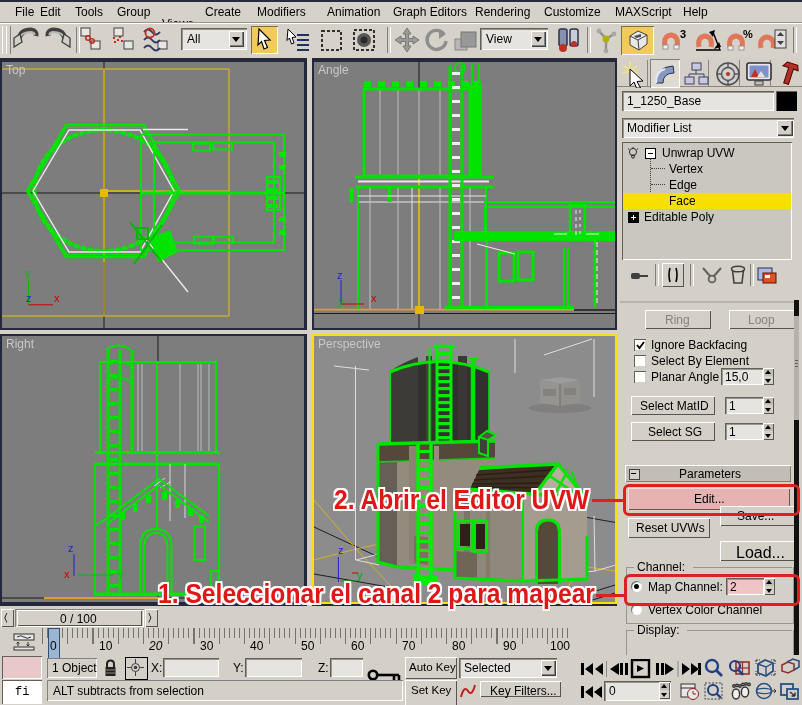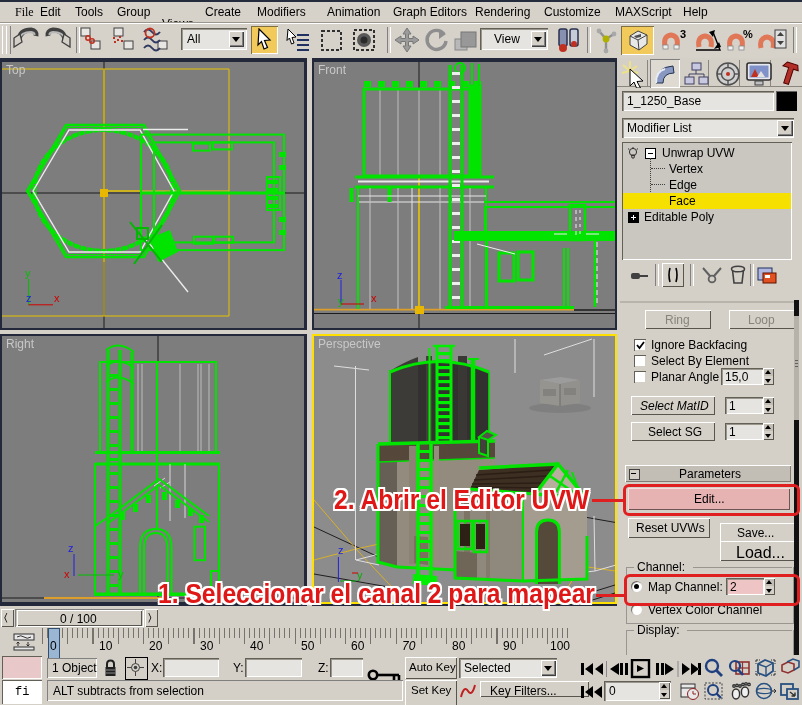--- a/index.html
+++ b/index.html
@@ -19,21 +19,21 @@
 .spin{position:absolute;width:11px;height:17px;background:#d4d0c8;box-shadow:inset 1px 1px 0 #fff,inset -1px -1px 0 #58554e,inset 0 8px 0 #c2beb6;}
 .spin:before{content:"";position:absolute;left:2px;top:2px;border-left:3px solid transparent;border-right:3px solid transparent;border-bottom:4px solid #000;}
 .spin:after{content:"";position:absolute;left:2px;bottom:2px;border-left:3px solid transparent;border-right:3px solid transparent;border-top:4px solid #000;}
 </style>
 </head>
 <body>
 <div id="root">
 
   <div class="abs" style="left:0;top:0;width:802px;height:2px;background:#242b3c;"></div>
   <div class="abs" style="left:0;top:2px;width:802px;height:20px;background:#d6d2ca;">
-    <span class="lbl" style="left:15px;top:3px;font-family:Liberation Serif, serif;">File</span>
+    <span class="lbl" style="left:15px;top:3px;">File</span>
     <span class="lbl" style="left:40px;top:3px;">Edit</span>
     <span class="lbl" style="left:75px;top:3px;">Tools</span>
     <span class="lbl" style="left:117px;top:3px;">Group</span>
     <span class="lbl" style="left:162px;top:3px;margin-top:12px;">Views</span>
     <span class="lbl" style="left:205px;top:3px;">Create</span>
     <span class="lbl" style="left:257px;top:3px;">Modifiers</span>
     <span class="lbl" style="left:327px;top:3px;">Animation</span>
     <span class="lbl" style="left:393px;top:3px;">Graph Editors</span>
     <span class="lbl" style="left:475px;top:3px;">Rendering</span>
     <span class="lbl" style="left:544px;top:3px;">Customize</span>
@@ -113,21 +113,21 @@
     <svg class="abs" style="left:424px;top:6px;" width="24" height="25" viewBox="0 0 24 25">
       <path d="M20 6 A9.5 9.5 0 1 0 22 13" fill="none" stroke="#8e8e8e" stroke-width="3.4"></path>
       <path d="M15 2 L22 6 L15 11 Z" fill="#8e8e8e"></path>
     </svg>
     <svg class="abs" style="left:453px;top:7px;" width="26" height="24" viewBox="0 0 26 24">
       <rect x="2" y="10" width="12" height="11" fill="#b8b8b8" stroke="#888"></rect>
       <rect x="8" y="3" width="15" height="15" fill="#989898" stroke="#777"></rect>
     </svg>
 
     <div class="fld" style="left:480px;top:6px;width:68px;height:22px;"></div>
-    <span class="lbl" style="left:486px;top:10px;font-size:12px;margin-left:8px;">View</span>
+    <span class="lbl" style="left:486px;top:10px;font-size:12px;">View</span>
     <div class="btn" style="left:531px;top:9px;width:15px;height:16px;"></div>
     <svg class="abs" style="left:534px;top:15px;" width="10" height="6">
         <path d="M0 0 L8 0 L4 5 Z" fill="#000"></path>
       </svg>
 
     <svg class="abs" style="left:556px;top:5px;" width="26" height="28" viewBox="0 0 26 28">
       <rect x="3" y="2" width="8" height="17" rx="2" fill="#8890b0" stroke="#283050" stroke-width="1.5"></rect>
       <rect x="14" y="2" width="8" height="17" rx="2" fill="#c8ccd8" stroke="#283050" stroke-width="1.5"></rect>
       <circle cx="7" cy="21" r="4" fill="#c03020"></circle>
         <circle cx="18" cy="17" r="3" fill="#c03020"></circle>
@@ -352,21 +352,21 @@
 
         <g font-size="11" font-family="Liberation Sans">
           <text x="23" y="217" fill="#2020e0">z</text>
           <line x1="27" y1="218" x2="27" y2="242" stroke="#2020e0"></line>
           <text x="24" y="243" fill="#00c000">y</text>
           <line x1="27" y1="242" x2="50" y2="242" stroke="#d00000"></line>
           <text x="57" y="240" fill="#d00000">x</text>
         </g>
         <rect x="101" y="244" width="9" height="8" fill="#e8b800"></rect>
       </svg>
-      <span class="vplbl">Front</span>
+      <span class="vplbl">Angle</span>
     </div>
     <div class="vp" id="vpRight" style="left:2px;top:278px;width:302px;height:266px;">
       <svg class="abs" style="left:0;top:0;" width="302" height="266" viewBox="0 0 302 266">
         <line x1="156" y1="0" x2="156" y2="27" stroke="#1c1c1c"></line>
         <line x1="156" y1="259" x2="156" y2="266" stroke="#1c1c1c"></line>
         <line x1="0" y1="262" x2="302" y2="262" stroke="#1c1c1c"></line>
         <line x1="42" y1="262" x2="160" y2="262" stroke="#dc9e28" stroke-width="2"></line>
 
         <g stroke="#bdbdbd" fill="none">
           <line x1="136" y1="28" x2="136" y2="116"></line>
@@ -748,21 +748,21 @@
       </svg>
     <span class="lbl" style="left:34px;top:280px;">Ignore Backfacing</span>
     <div class="abs" style="left:17px;top:297px;width:12px;height:12px;background:#fff;box-shadow:inset 1px 1px 0 #636057,inset -1px -1px 0 #d4d0c8;"></div>
     <span class="lbl" style="left:34px;top:296px;">Select By Element</span>
     <div class="abs" style="left:17px;top:313px;width:12px;height:12px;background:#fff;box-shadow:inset 1px 1px 0 #636057,inset -1px -1px 0 #d4d0c8;"></div>
     <span class="lbl" style="left:34px;top:312px;">Planar Angle</span>
     <div class="fld" style="left:104px;top:310px;width:42px;height:17px;"></div>
     <span class="lbl" style="left:108px;top:312px;">15,0</span>
     <div class="spin" style="left:146px;top:310px;"></div>
 
-    <div class="btn2" style="left:14px;top:338px;width:84px;height:19px;font-style:italic;">
+    <div class="btn2" style="left:14px;top:338px;width:84px;height:19px;">
         <span style="position:absolute;left:9px;top:3px;font-size:12px;">Select MatID</span>
       </div>
     <div class="fld" style="left:108px;top:339px;width:38px;height:17px;"></div>
     <span class="lbl" style="left:112px;top:341px;">1</span>
     <div class="spin" style="left:146px;top:339px;"></div>
     <div class="btn2" style="left:14px;top:364px;width:84px;height:19px;text-align:right;">
         <span style="position:absolute;left:17px;top:3px;font-size:12px;">Select SG</span>
       </div>
     <div class="fld" style="left:108px;top:365px;width:38px;height:17px;"></div>
     <span class="lbl" style="left:112px;top:367px;">1</span>
@@ -773,21 +773,21 @@
     <div class="abs" style="left:14px;top:415px;width:5px;height:1px;background:#000;"></div>
     <span class="lbl" style="left:62px;top:409px;">Parameters</span>
 
     <div class="btn2" style="left:11px;top:430px;width:162px;height:22px;background:#e6b2b2;box-shadow:inset 1px 1px 0 #f8dcdc,inset -1px -1px 0 #6e5454;"></div>
     <span class="lbl" style="left:77px;top:434px;">Edit...</span>
     <div class="redbox" style="left:6px;top:426px;width:171px;height:26px;"></div>
 
     <div class="btn2" style="left:11px;top:460px;width:82px;height:20px;">
         <span style="position:absolute;left:8px;top:3px;font-size:12px;">Reset UVWs</span>
       </div>
-    <div class="btn2" style="left:103px;top:448px;width:75px;height:28px;margin-top:17px;">
+    <div class="btn2" style="left:103px;top:448px;width:75px;height:20px;">
         <span style="position:absolute;left:17px;top:3px;font-size:12px;">Save...</span>
       </div>
     <div class="btn2" style="left:103px;top:483px;width:75px;height:20px;">
         <span style="position:absolute;left:16px;top:3px;font-size:16px;">Load...</span>
       </div>
 
     <div class="abs" style="left:9px;top:509px;width:166px;height:56px;border:1px solid #999690;border-top:none;"></div>
     <div class="abs" style="left:9px;top:509px;width:8px;height:1px;background:#999690;"></div>
     <div class="abs" style="left:76px;top:509px;width:99px;height:1px;background:#999690;"></div>
     <span class="lbl" style="left:20px;top:502px;">Channel:</span>
@@ -827,26 +827,26 @@
 
     <svg class="abs" style="left:13px;top:27px;" width="22" height="18" viewBox="0 0 22 18">
       <rect x="1" y="1" width="20" height="6" fill="#e8e8e8" stroke="#303030"></rect>
       <path d="M4 4 Q8 1.5 11 4 Q14 6.5 18 4" fill="none" stroke="#303030"></path>
       <rect x="1" y="14" width="20" height="3" fill="#e8e8e8" stroke="#303030"></rect>
       <path d="M5 13 L5 9 M3.5 10.5 L5 9 L6.5 10.5 M15 9 L15 13 M13.5 11.5 L15 13 L16.5 11.5" stroke="#303030" fill="none"></path>
     </svg>
     <div class="abs" style="left:42px;top:22px;width:528px;height:10px;background:repeating-linear-gradient(90deg,#76736c 0px,#76736c 1px,transparent 1px,transparent 5.05px);"></div>
     <div class="abs" style="left:42px;top:22px;width:528px;height:16px;background:repeating-linear-gradient(90deg,#76736c 0px,#76736c 1px,transparent 1px,transparent 25.25px);"></div>
     <span class="lbl" style="left:99px;top:33px;">10</span>
-    <span class="lbl" style="left:149px;top:33px;">20</span>
+    <span class="lbl" style="left:149px;top:33px;font-style:italic;">20</span>
     <span class="lbl" style="left:200px;top:33px;">30</span>
     <span class="lbl" style="left:250px;top:33px;">40</span>
     <span class="lbl" style="left:301px;top:33px;">50</span>
     <span class="lbl" style="left:351px;top:33px;">60</span>
-    <span class="lbl" style="left:402px;top:33px;font-style:italic;">70</span>
+    <span class="lbl" style="left:402px;top:33px;">70</span>
     <span class="lbl" style="left:452px;top:33px;">80</span>
     <span class="lbl" style="left:503px;top:33px;">90</span>
     <span class="lbl" style="left:550px;top:33px;">100</span>
     <div class="abs" style="left:48px;top:22px;width:10px;height:30px;background:#9ab6d2;border:1px solid #30506e;"></div>
     <span class="lbl" style="left:50px;top:33px;font-size:12px;">0</span>
 
     <div class="abs" style="left:2px;top:50px;width:40px;height:23px;background:#e8c8c8;box-shadow:inset 1px 1px 0 #636057,inset -1px -1px 0 #fff;"></div>
     <div class="abs" style="left:2px;top:74px;width:40px;height:24px;background:#fff;box-shadow:inset 1px 1px 0 #636057;"></div>
     <span class="lbl" style="left:15px;top:79px;font-family:'Liberation Mono',monospace;font-size:12px;">fi</span>
     <div class="sunk" style="left:47px;top:52px;width:50px;height:20px;"></div>
@@ -888,21 +888,21 @@
       </div>
     <div class="fld" style="left:459px;top:52px;width:98px;height:20px;"></div>
     <span class="lbl" style="left:464px;top:55px;">Selected</span>
     <div class="btn" style="left:541px;top:54px;width:15px;height:16px;"></div>
     <svg class="abs" style="left:544px;top:60px;" width="10" height="6">
         <path d="M0 0 L8 0 L4 5 Z" fill="#000"></path>
       </svg>
     <svg class="abs" style="left:459px;top:75px;" width="18" height="20" viewBox="0 0 18 20">
       <path d="M2 16 Q5 4 9 10 Q13 16 16 4" fill="none" stroke="#c02020" stroke-width="2"></path>
     </svg>
-    <div class="btn2" style="left:480px;top:75px;width:81px;height:16px;padding-left:28px;">
+    <div class="btn2" style="left:480px;top:75px;width:81px;height:16px;">
         <span style="position:absolute;left:10px;top:3px;font-size:12px;">Key Filters...</span>
       </div>
 
     <svg class="abs" style="left:577px;top:53px;" width="125" height="20" viewBox="0 0 125 20">
       <g fill="#000">
         <path d="M4 4 L7 4 L7 16 L4 16 Z M16 4 L16 16 L8 10 Z M26 4 L26 16 L18 10 Z"></path>
         <path d="M33 10 L42 4 L42 16 Z M43 4 L46 4 L46 16 L43 16 Z M48 4 L51 4 L51 16 L48 16 Z"></path>
       </g>
       <rect x="55" y="1" width="17" height="17" fill="none" stroke="#000" stroke-width="2.4"></rect>
       <path d="M60 6 L67 9.5 L60 13 Z" fill="#000"></path>

